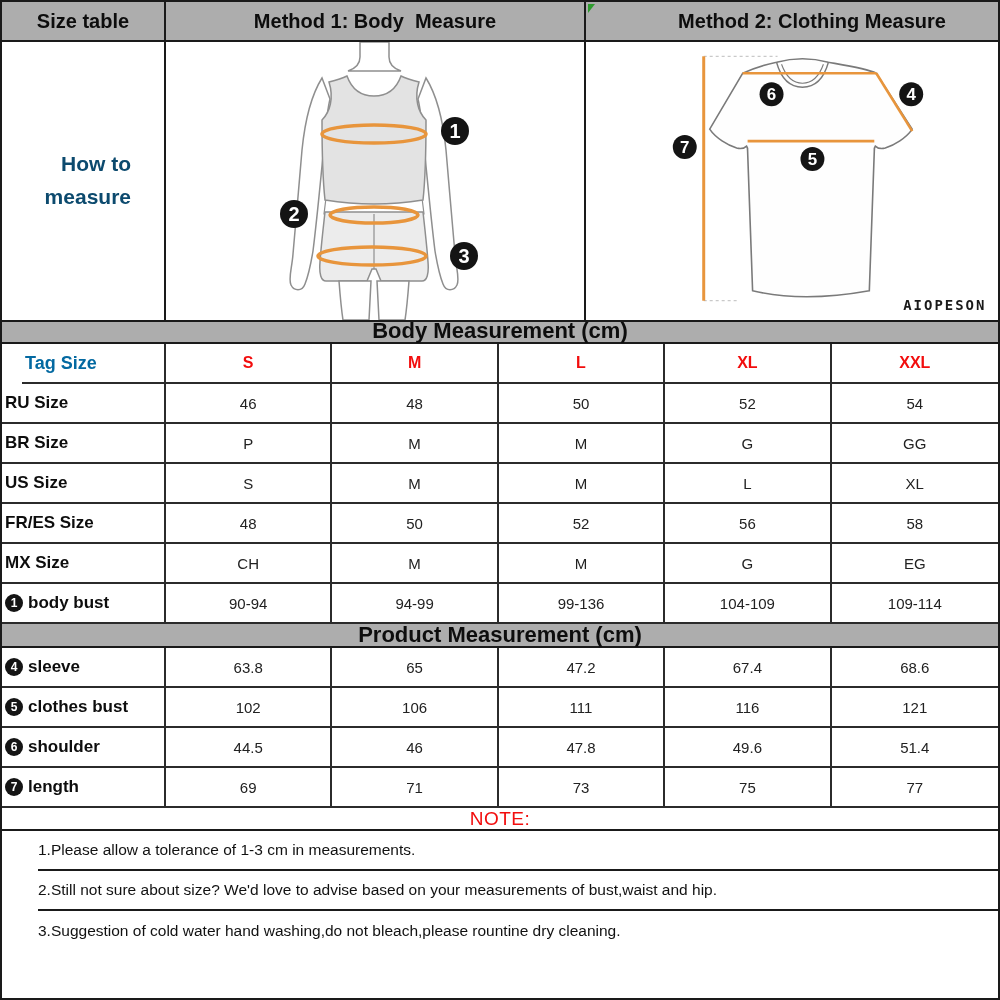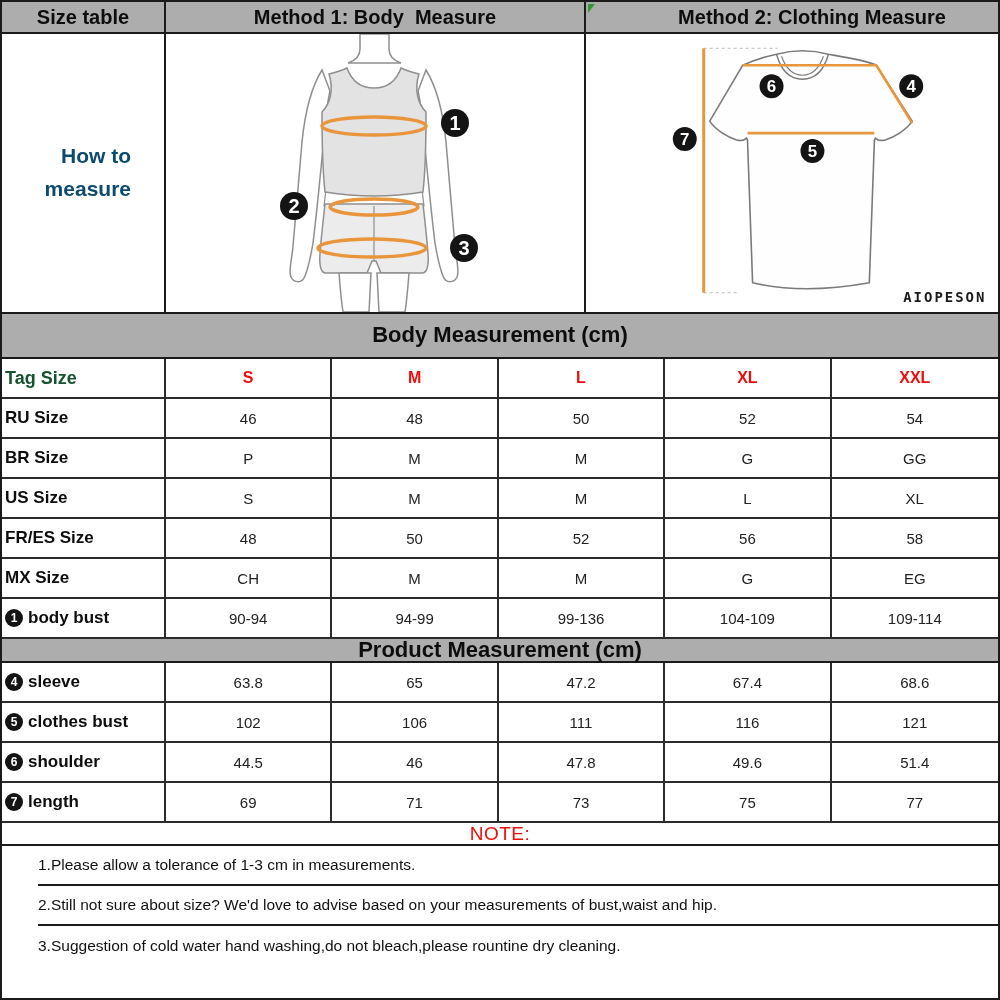--- a/index.html
+++ b/index.html
@@ -3,52 +3,52 @@
 <meta charset="utf-8">
 <style>
   * { margin:0; padding:0; box-sizing:border-box; }
   html,body { background:#fff; }
   body { font-family:"Liberation Sans", sans-serif; }
   .sheet {
     position:relative; width:1000px; height:1000px;
     background:#fff; border:2px solid #1a1a1a; overflow:hidden;
   }
   
-  .top-header { display:grid; grid-template-columns:164px 420px 1fr; height:32px; }
+  .top-header { display:grid; grid-template-columns:164px 420px 1fr; height:40px; }
   .top-header .hcell {
     background:#adadad; border-right:2px solid #1a1a1a; border-bottom:2px solid #1a1a1a;
     display:flex; align-items:center; justify-content:center;
     font-weight:bold; font-size:20px; color:#0d0d0d; white-space:pre;
   }
   .top-header .hcell:last-child { border-right:none;padding-left:40px; }
   
   .illus-row { display:grid; grid-template-columns:164px 420px 1fr; height:278px; }
   .illus-row .icell { border-right:2px solid #1a1a1a; border-bottom:2px solid #1a1a1a; background:#fff; position:relative; }
   .illus-row .icell:last-child { border-right:none; }
   .how-cell { display:flex; align-items:center; justify-content:center; }
   .how-cell .how-text { width:96px; text-align:right; font-weight:bold; font-size:21px; line-height:1.55; color:#0c4a6e; }
   .icell svg { display:block; width:100%; height:100%; }
   
   .band {
     background:#adadad; border-bottom:2px solid #1a1a1a;
     display:flex; align-items:center; justify-content:center;
     font-weight:bold; font-size:22px; color:#0d0d0d;
   }
-  .band.b1 { height:47px; }
+  .band.b1 { height:24px; }
   .band.b2 { height:24px; }
   
   .trow { display:grid; grid-template-columns:164px repeat(5,1fr); height:40px; }
   .trow .cell {
     border-right:2px solid #2b2b2b; border-bottom:2px solid #2b2b2b;
     display:flex; align-items:center; justify-content:center;
     font-size:15px; color:#222; background:#fff; overflow:hidden;
   }
   .trow .cell:last-child { border-right:none; }
   .trow .cell.label { justify-content:flex-start; padding-left:3px; font-weight:bold; font-size:17px; color:#0d0d0d; }
-  .trow.redrow .cell.label { color:#14532d; font-size:18px; }
+  .trow.redrow .cell.label { color:#0369a1; font-size:18px;margin-left:20px; }
   .trow.redrow .cell { color:#f20d0d; font-weight:bold; font-size:16px; }
   .badge {
     display:inline-flex; align-items:center; justify-content:center;
     width:18px; height:18px; border-radius:50%; background:#141414; color:#fff;
     font-size:12px; font-weight:bold; margin-right:5px; flex:0 0 18px;
   }
   
   .note-band { height:23px; border-bottom:2px solid #1a1a1a; display:flex; align-items:center; justify-content:center; }
   .note-band .note-title { color:#f20d0d; font-size:19px; letter-spacing:0.5px; }
   .note-row { height:40px; border-bottom:2px solid #1a1a1a; display:flex; align-items:center; font-size:15.5px; color:#111;margin-left:36px; }

